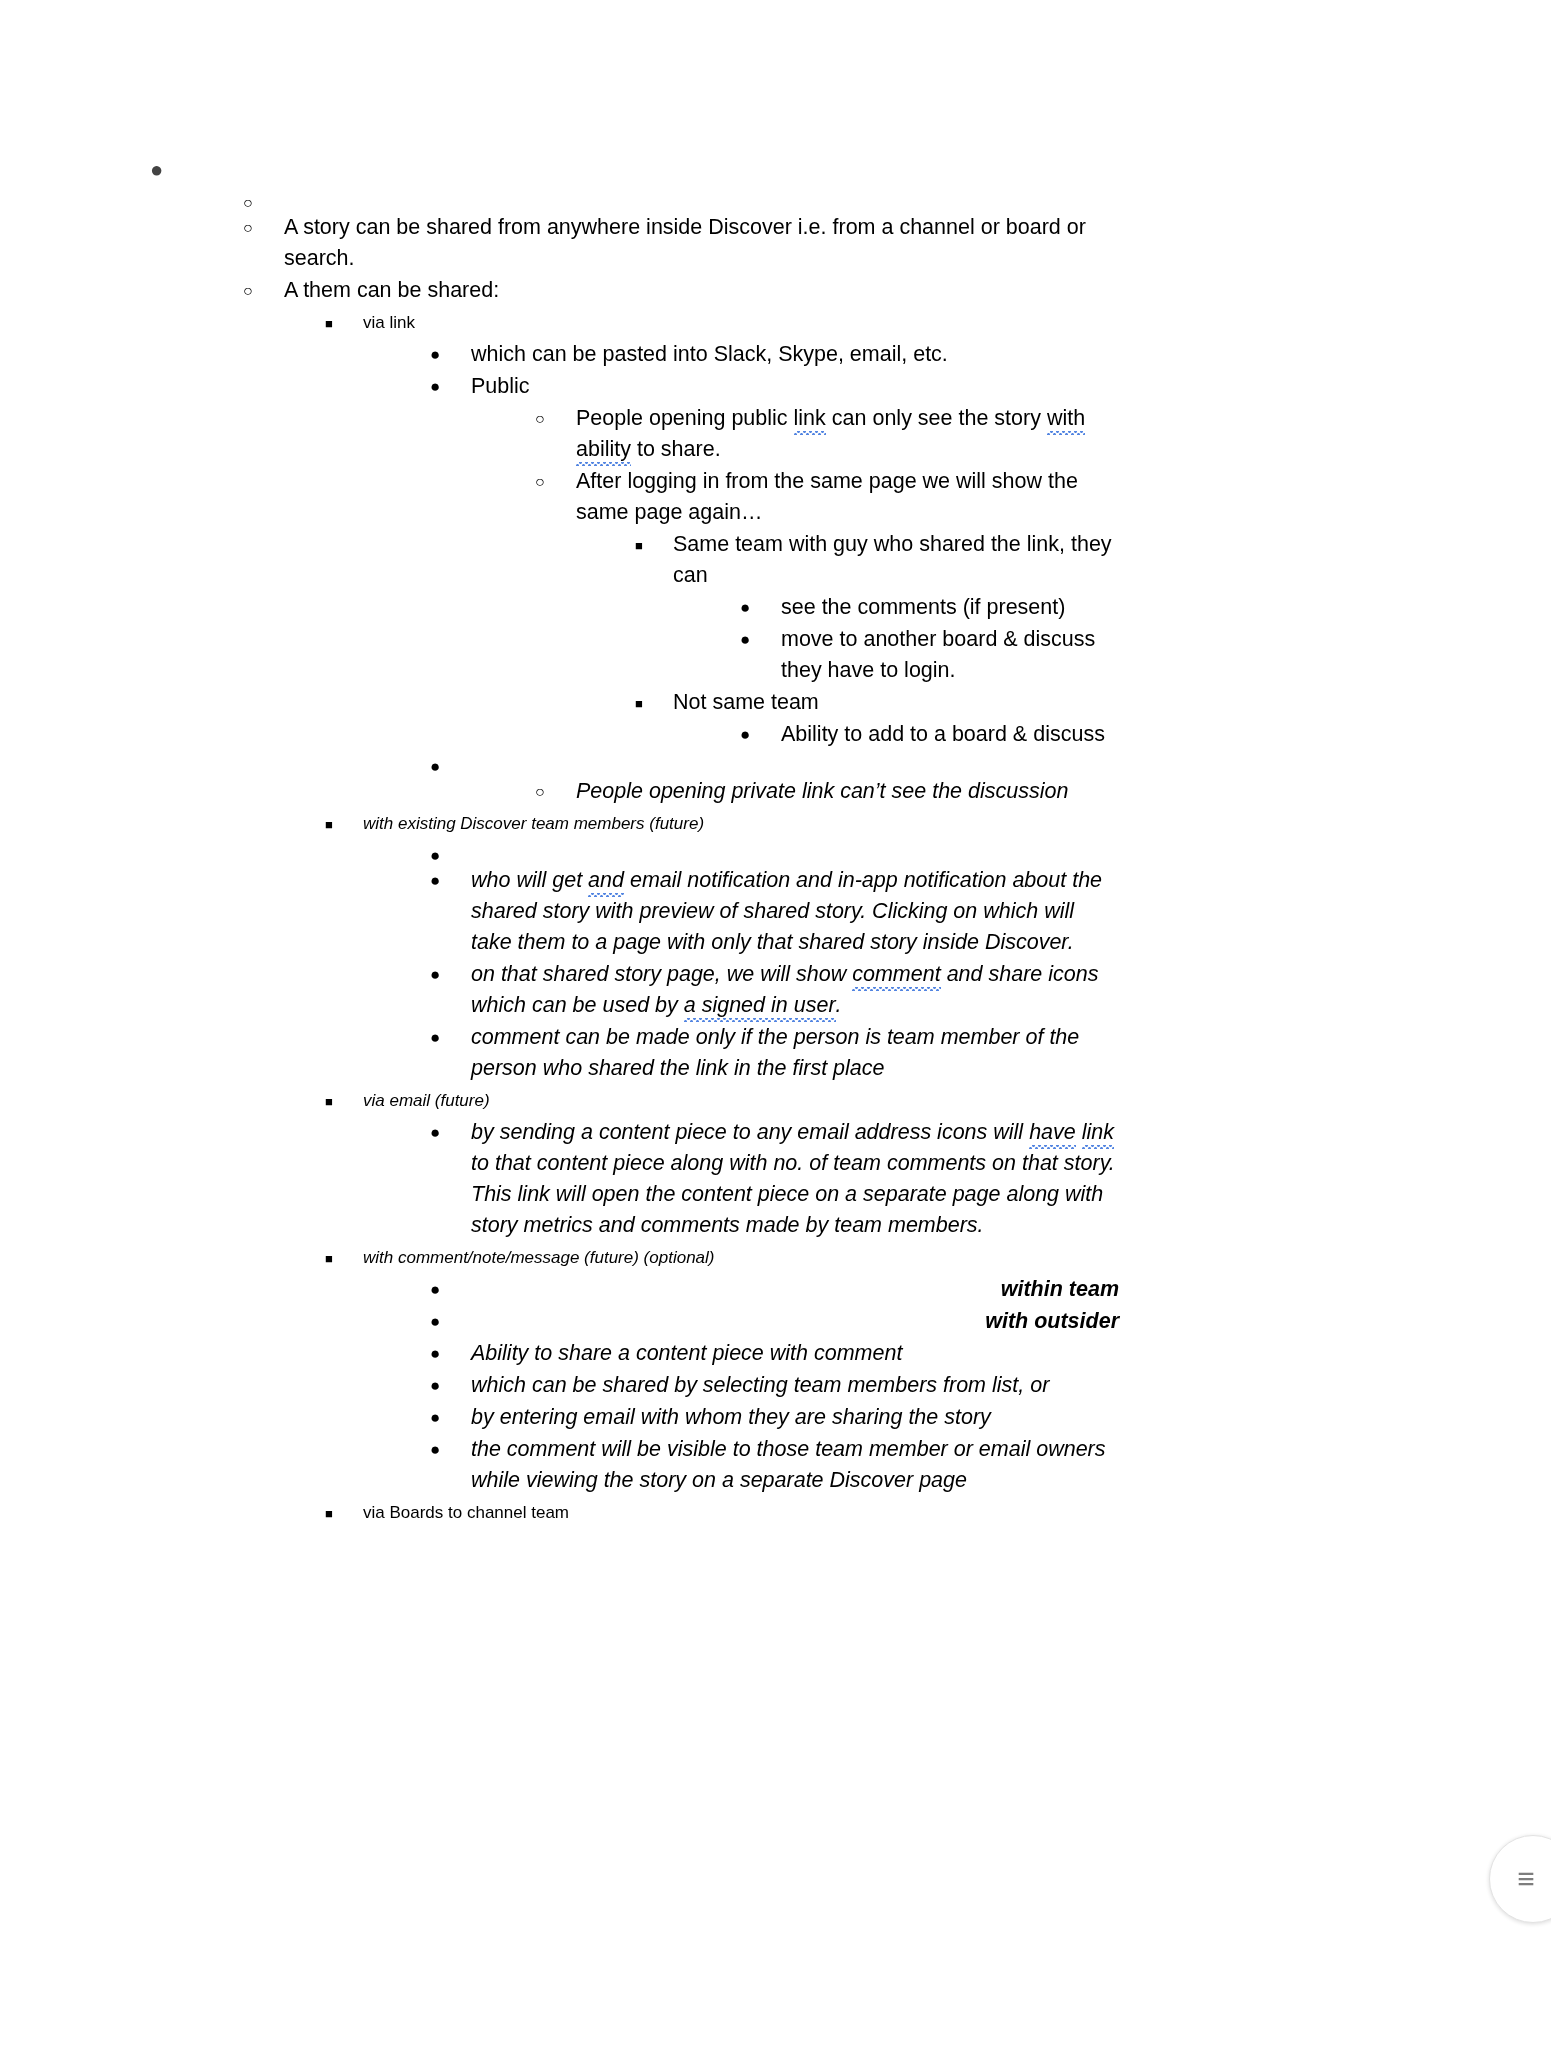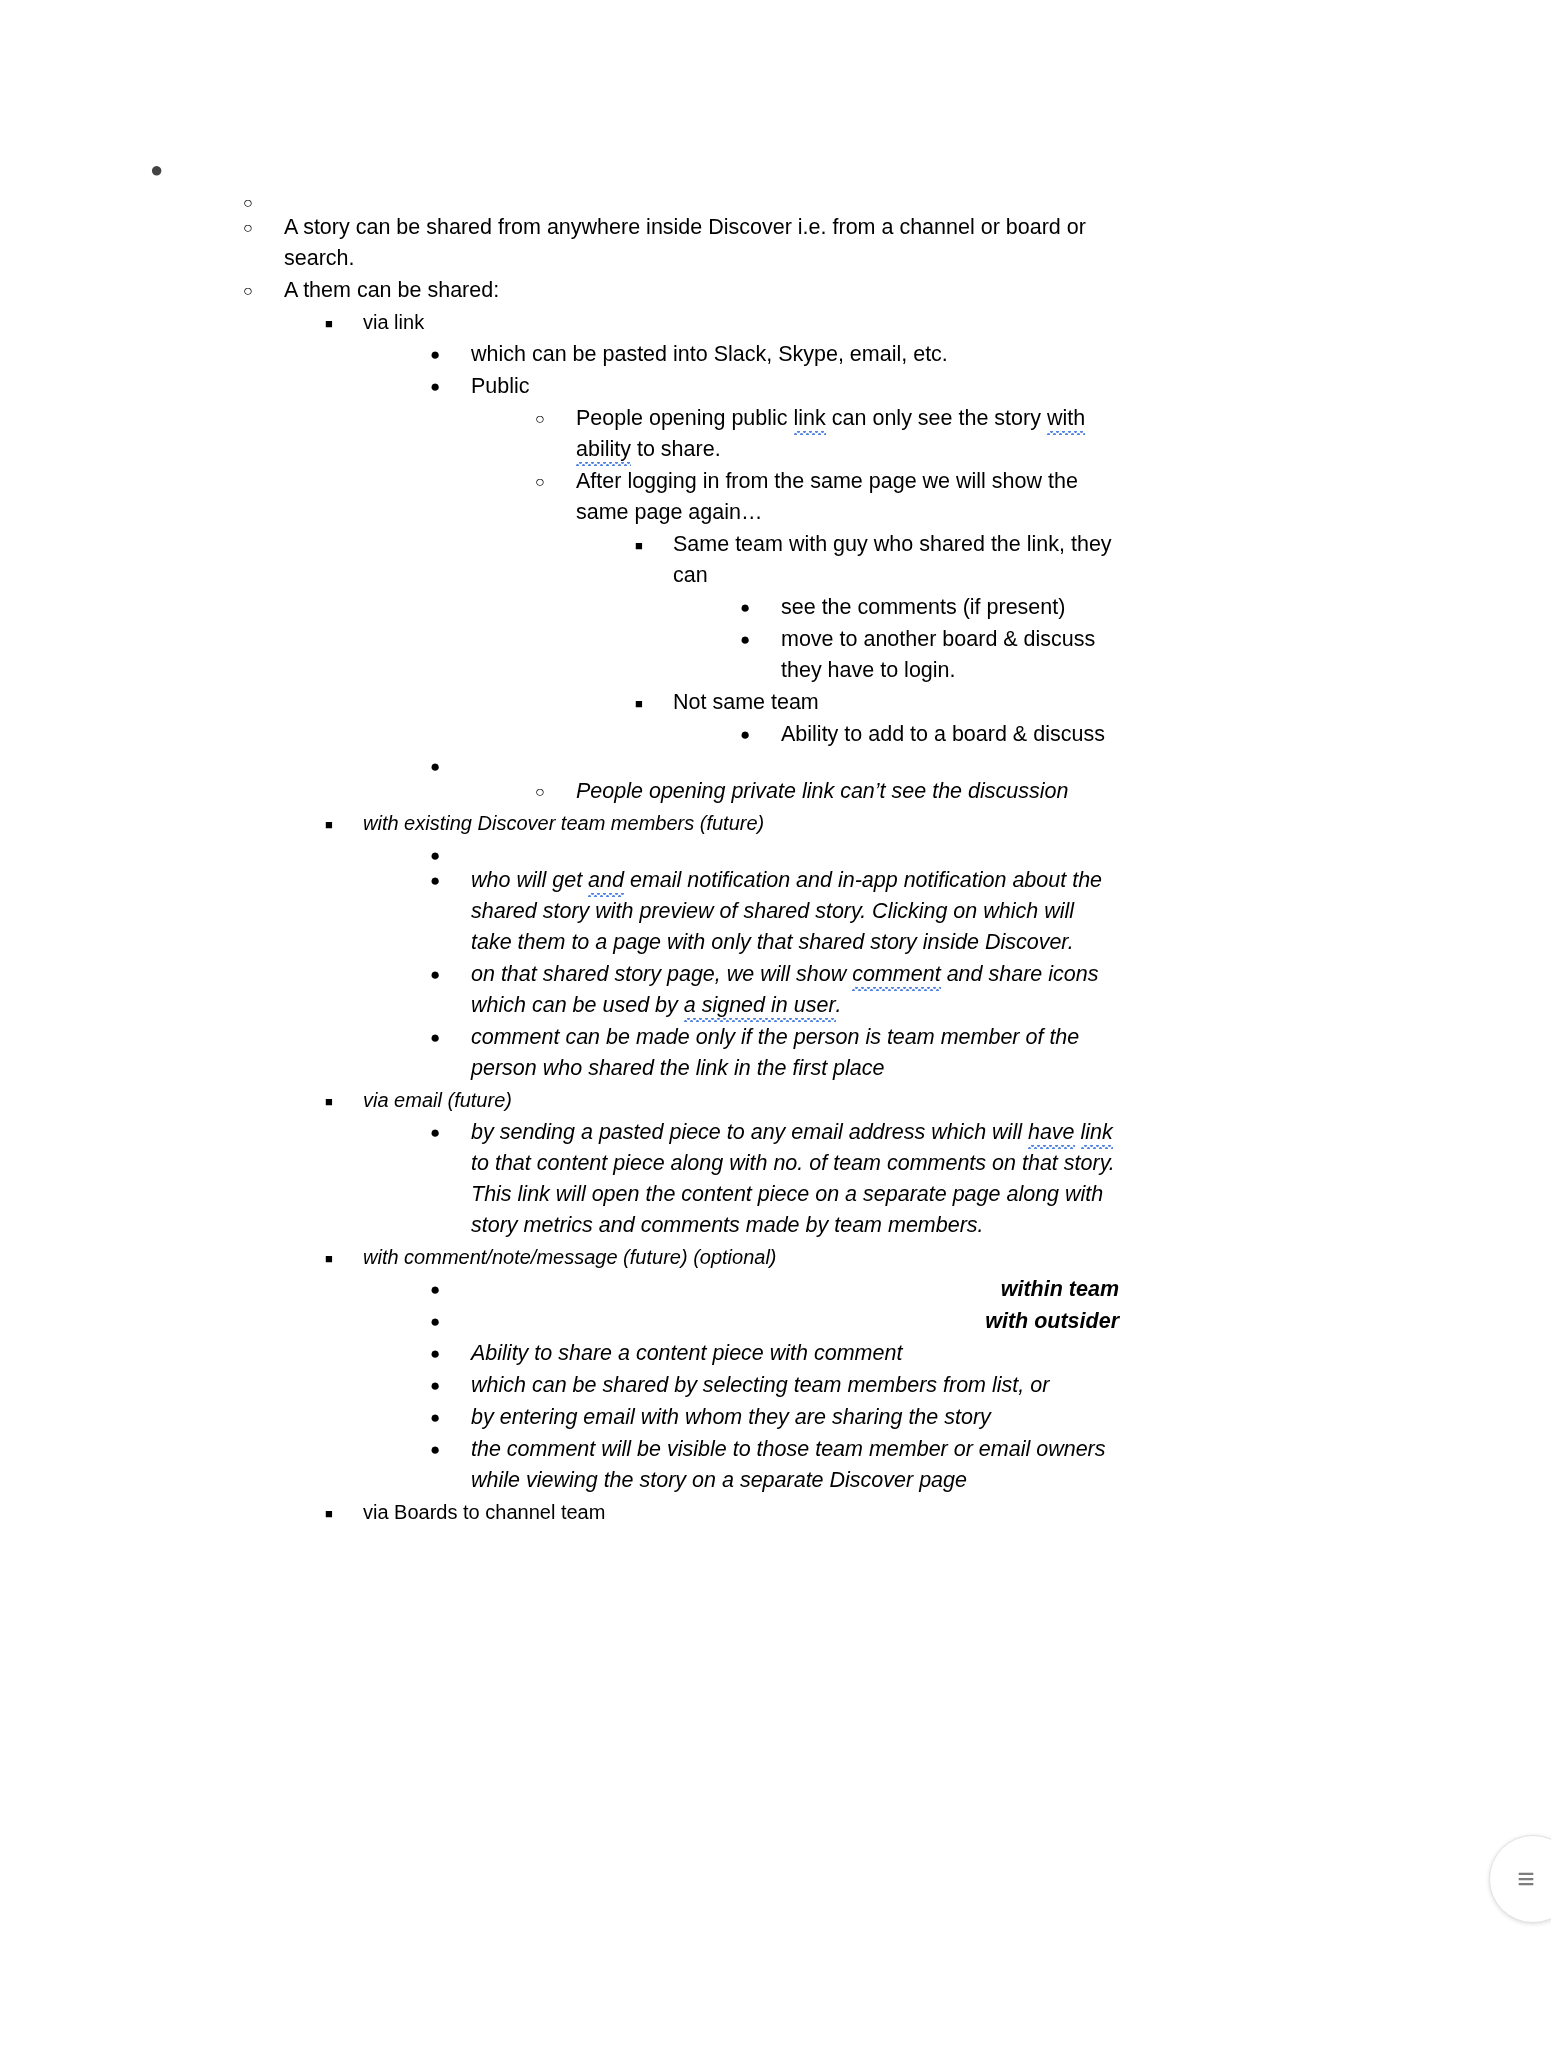--- a/index.html
+++ b/index.html
@@ -90,21 +90,21 @@
   .lvl3 {
     margin-left: 325px;
     margin-bottom: 1px;
   }
   .lvl3 .bullet {
     width: 38px;
     font-size: 13px;
     padding-top: 10px;
   }
   .lvl3 .txt {
-    font-size: 20px;
+    font-size: 17px;
     line-height: 31px;
     max-width: 740px;
   }
 
   
   .lvl4 {
     margin-left: 430px;
     margin-bottom: 1px;
   }
   .lvl4 .bullet {
@@ -322,21 +322,21 @@
       <span class="txt ital">comment can be made only if the person is team member of the person who shared the link in the first place</span>
     </div>
 
     <div class="row lvl3">
       <span class="bullet">■</span>
       <span class="txt ital">via email (future)</span>
     </div>
 
     <div class="row lvl4">
       <span class="bullet">●</span>
-      <span class="txt ital"><span>by sending a pasted piece to any email address which will </span><span class="sp">have</span><span> </span><span class="sp">link</span><span> to that content piece along with no. of team comments on that story. This link will open the content piece on a separate page along with story metrics and comments made by team members.</span></span>
+      <span class="txt ital"><span>by sending a content piece to any email address icons will </span><span class="sp">have</span><span> </span><span class="sp">link</span><span> to that content piece along with no. of team comments on that story. This link will open the content piece on a separate page along with story metrics and comments made by team members.</span></span>
     </div>
 
     <div class="row lvl3">
       <span class="bullet">■</span>
       <span class="txt ital">with comment/note/message (future) (optional)</span>
     </div>
 
     <div class="row lvl4">
       <span class="bullet">●</span>
       <span class="txt bi">within team</span>

